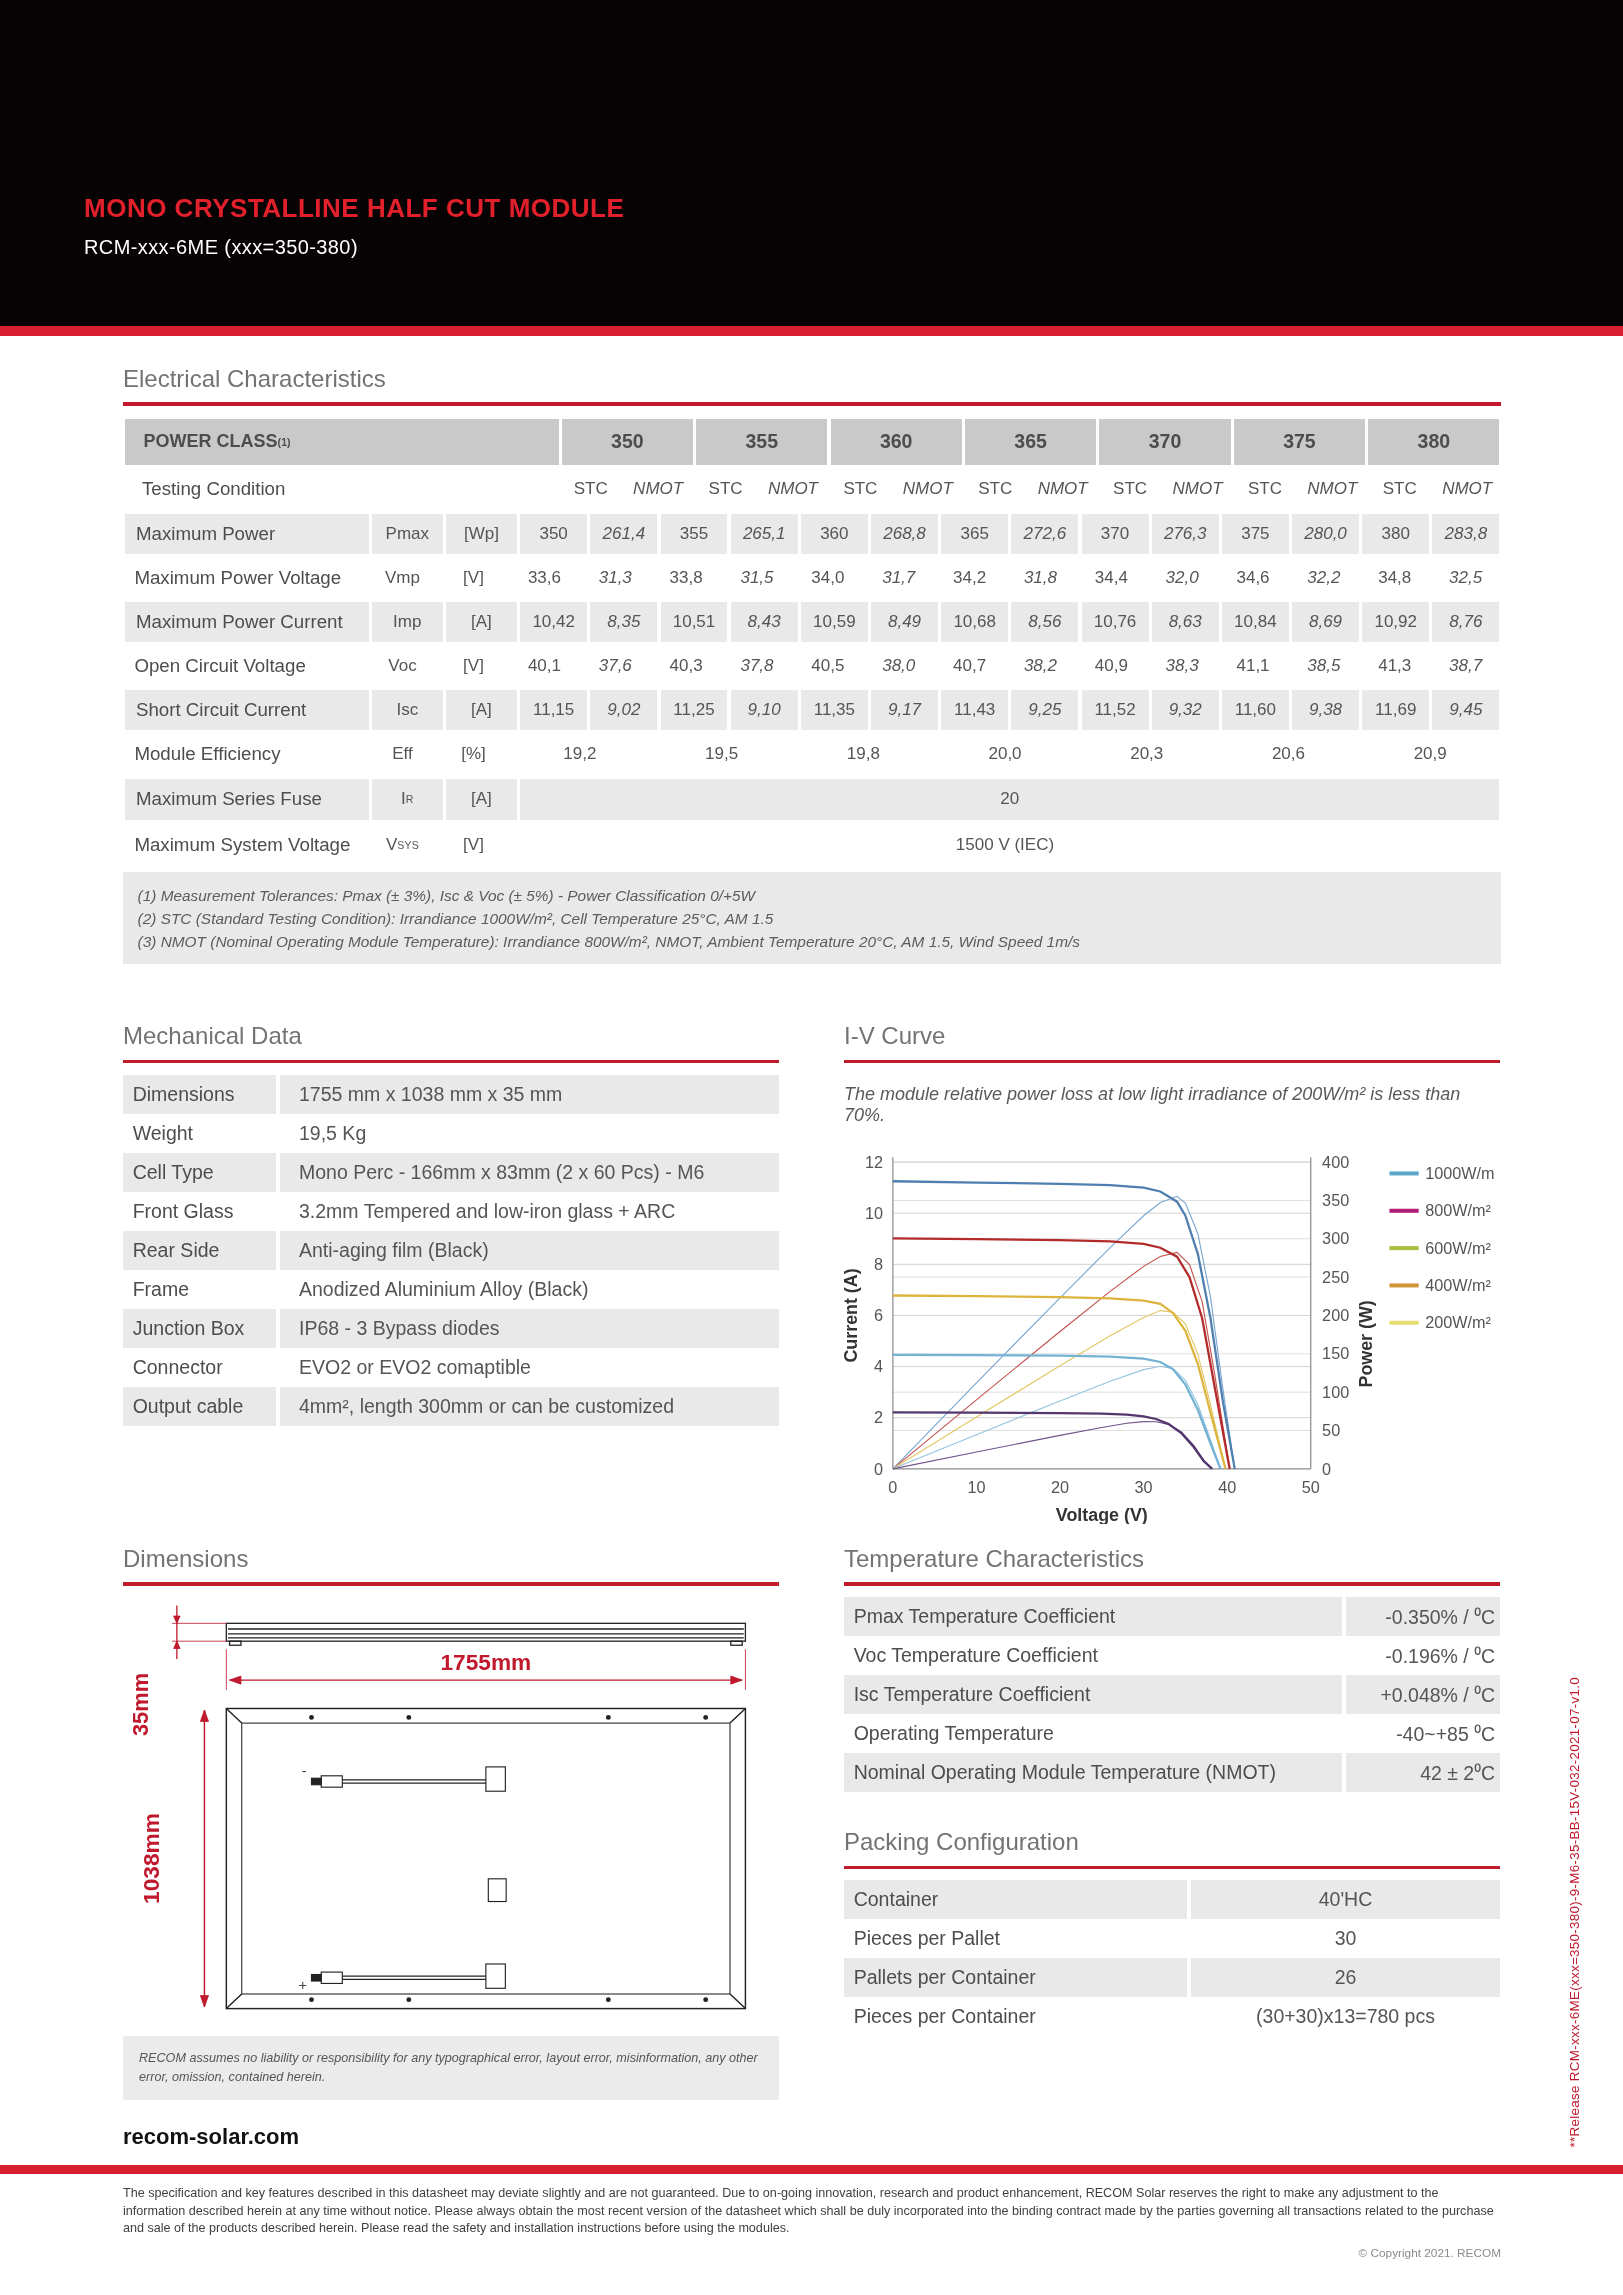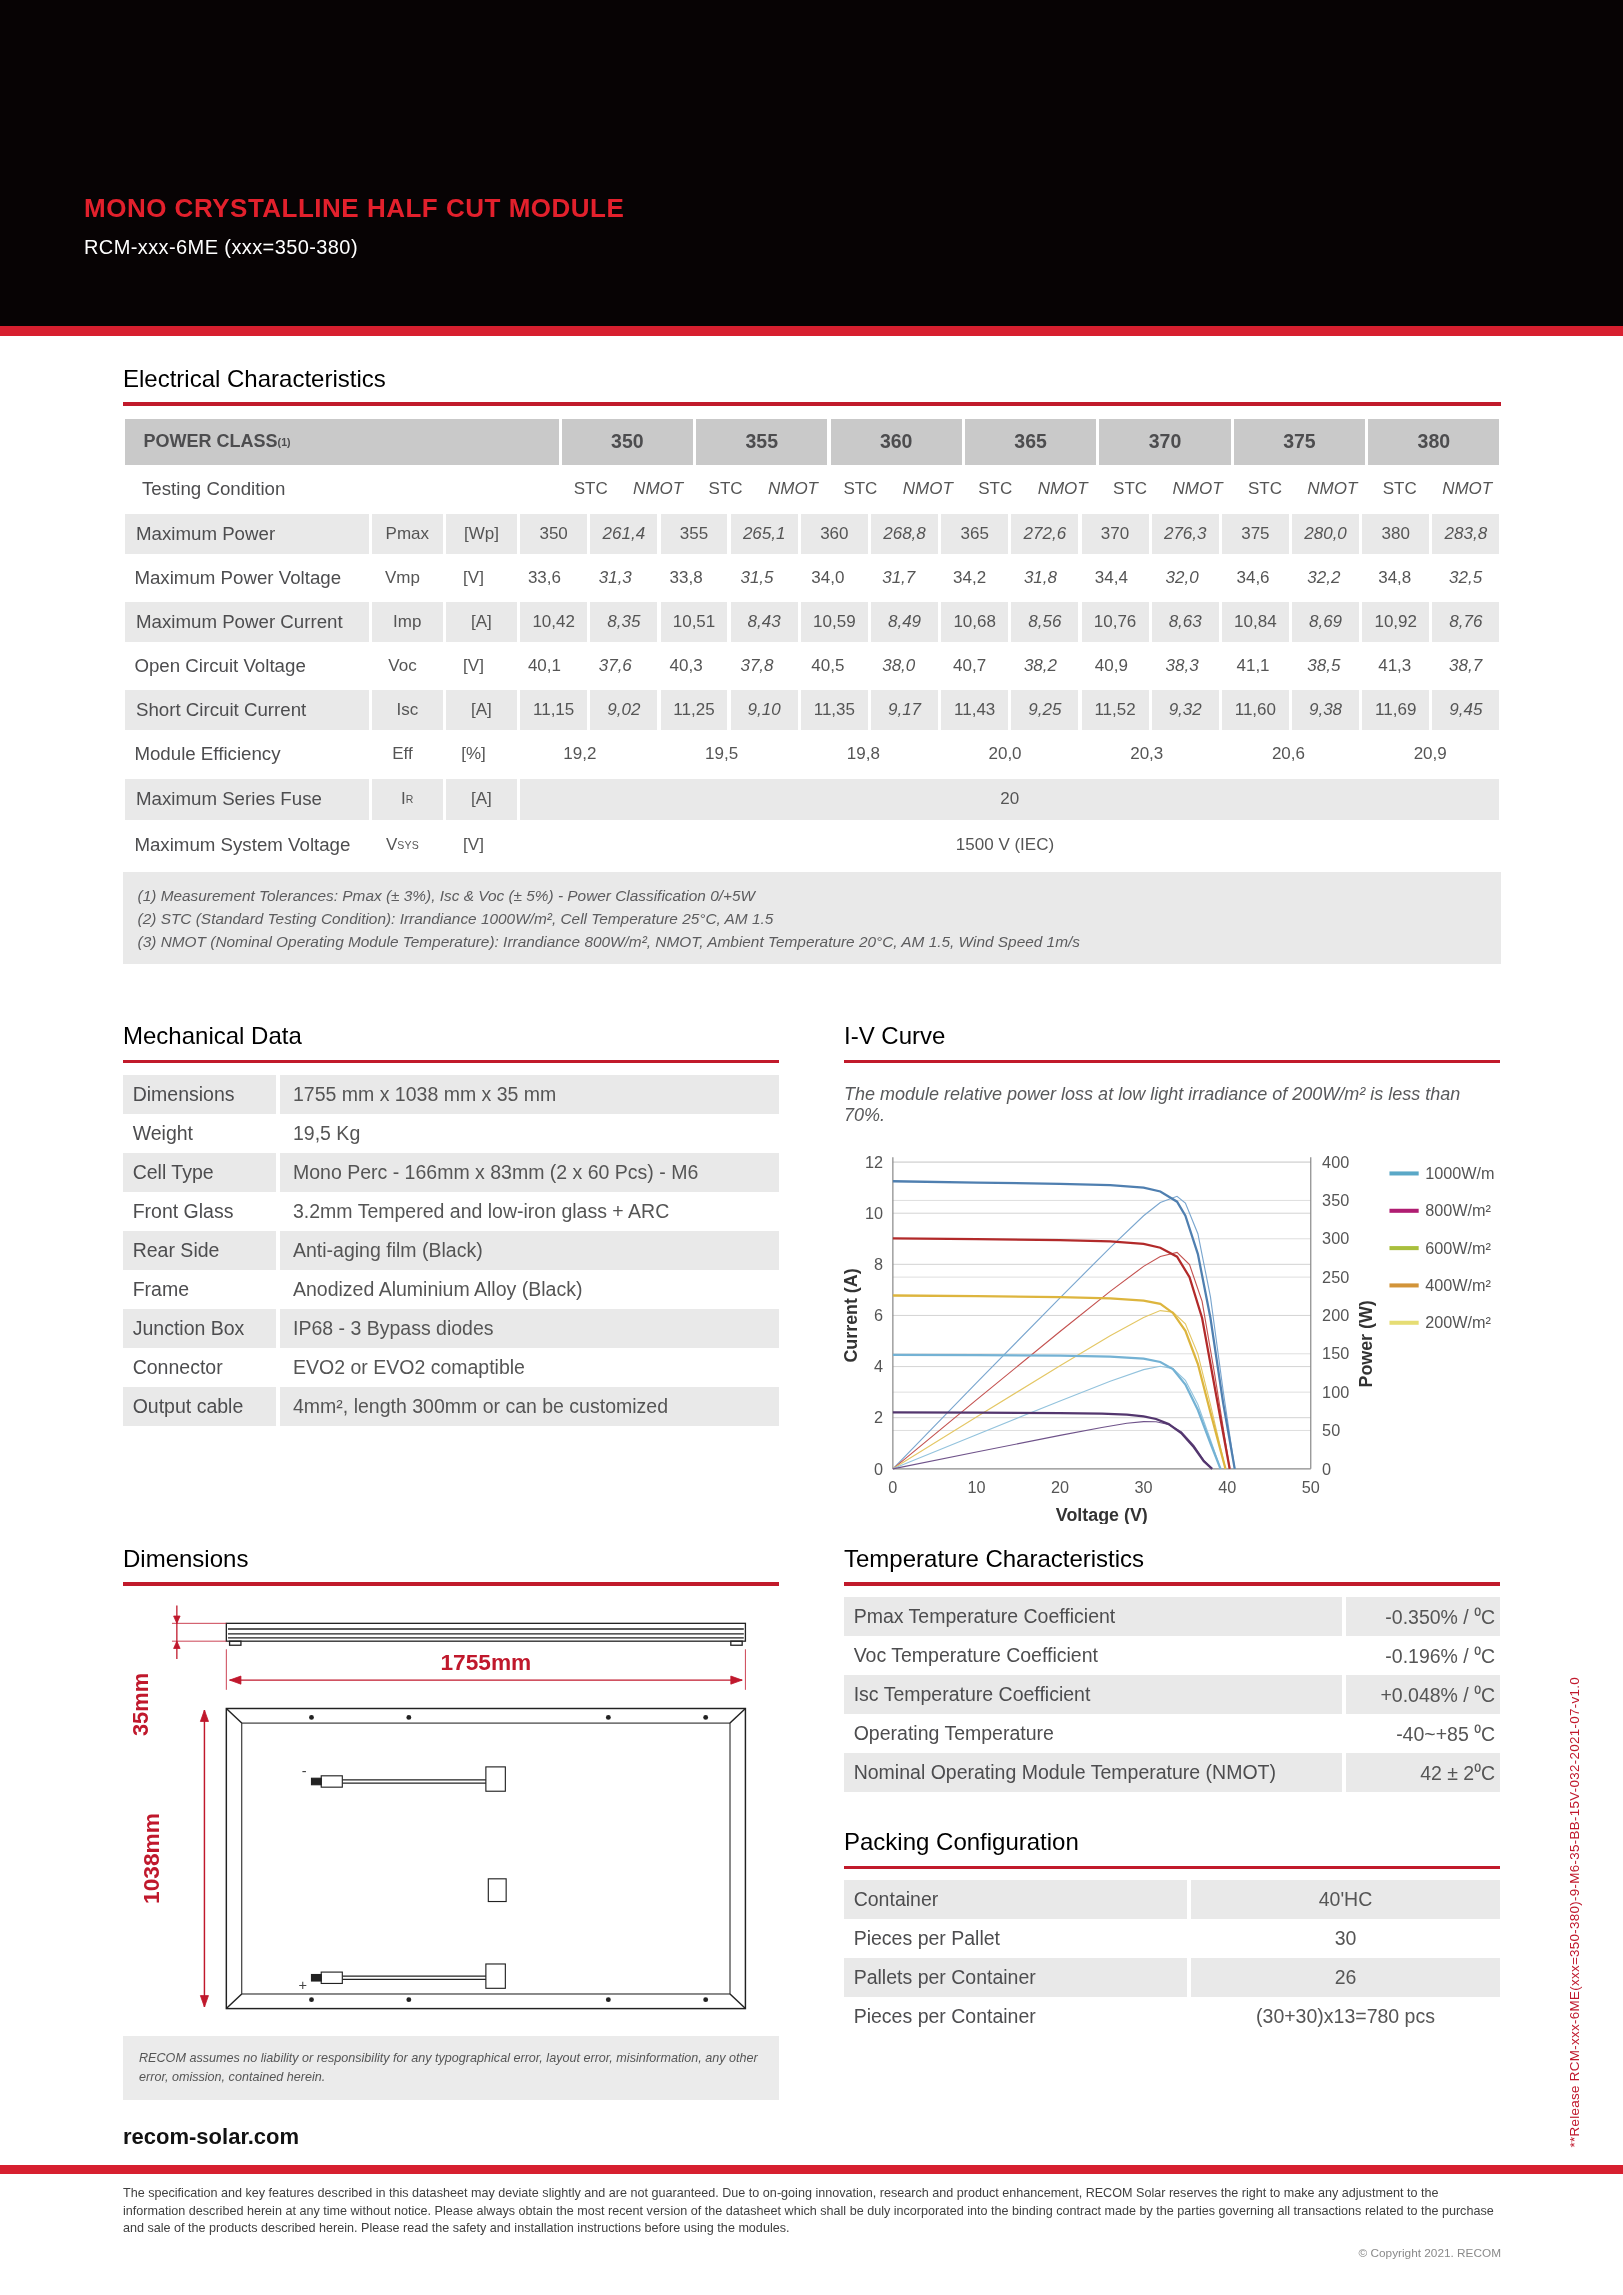--- a/index.html
+++ b/index.html
@@ -9,21 +9,21 @@
   
   .hdr { height:326px; background:#070304; padding:193px 0 0 84px; }
   .hdr-title { color:#e2202c; font-size:26px; font-weight:bold; letter-spacing:0.5px; }
   .hdr-sub   { color:#ffffff; font-size:20px; margin-top:12px; letter-spacing:0.4px; }
   .red-bar { height:9.7px; background:#d71f2f; }
 
   .content { padding:0 123px; }
 
   
   .sec { margin-top:29px; }
-  .sec-h { color:#000000; font-size:24px; }
+  .sec-h { color:#737373; font-size:24px; }
   .sec-rule { height:3.2px; background:#c11a2b; margin-top:9.7px; }
 
   
   .etable { margin-top:11.4px; font-size:17px; }
   .erow { display:flex; align-items:stretch; }
   .h62{height:50px}.h56{height:45px}.h54{height:44px}.h58{height:47px}
   .cell { display:flex; align-items:center; justify-content:center; color:#555; }
   .cell.gray { background:#e9e9e9; margin:1.6px; }
   .cell.band { background:#c9c9c9; margin:1.6px; }
   .c-label { width:244px; justify-content:flex-start; padding-left:11.4px; font-size:18.7px; color:#4d4d4f; }
@@ -42,21 +42,21 @@
   .colL { width:656px; } .colR { width:656px; }
 
   
   .kv { margin-top:11.4px; font-size:19.5px; }
   .kvrow { display:flex; height:39px; }
   .kvrow > div { display:flex; align-items:center; }
   .kvrow.g > div { background:#e9e9e9; }
   .kv .lab { padding-left:9.7px; color:#4d4d4f; }
   .kv .val { color:#555; }
   .kv-mech .lab { width:153px; margin-right:4px; }
-  .kv-mech .val { flex:1; padding-left:13px; }
+  .kv-mech .val { flex:1; padding-left:19px; }
   .kv-temp .lab { flex:1; margin-right:4px; }
   .kv-temp .val { width:154px; justify-content:flex-end; padding-right:4.9px; }
   .kv-pack .lab { width:343px; margin-right:4px; }
   .kv-pack .val { flex:1; justify-content:center; }
 
   
   .iv-note { margin-top:21px; font-size:18px; font-style:italic; color:#58595b; }
   .chart-wrap { margin-top:14.6px; }
 
   

